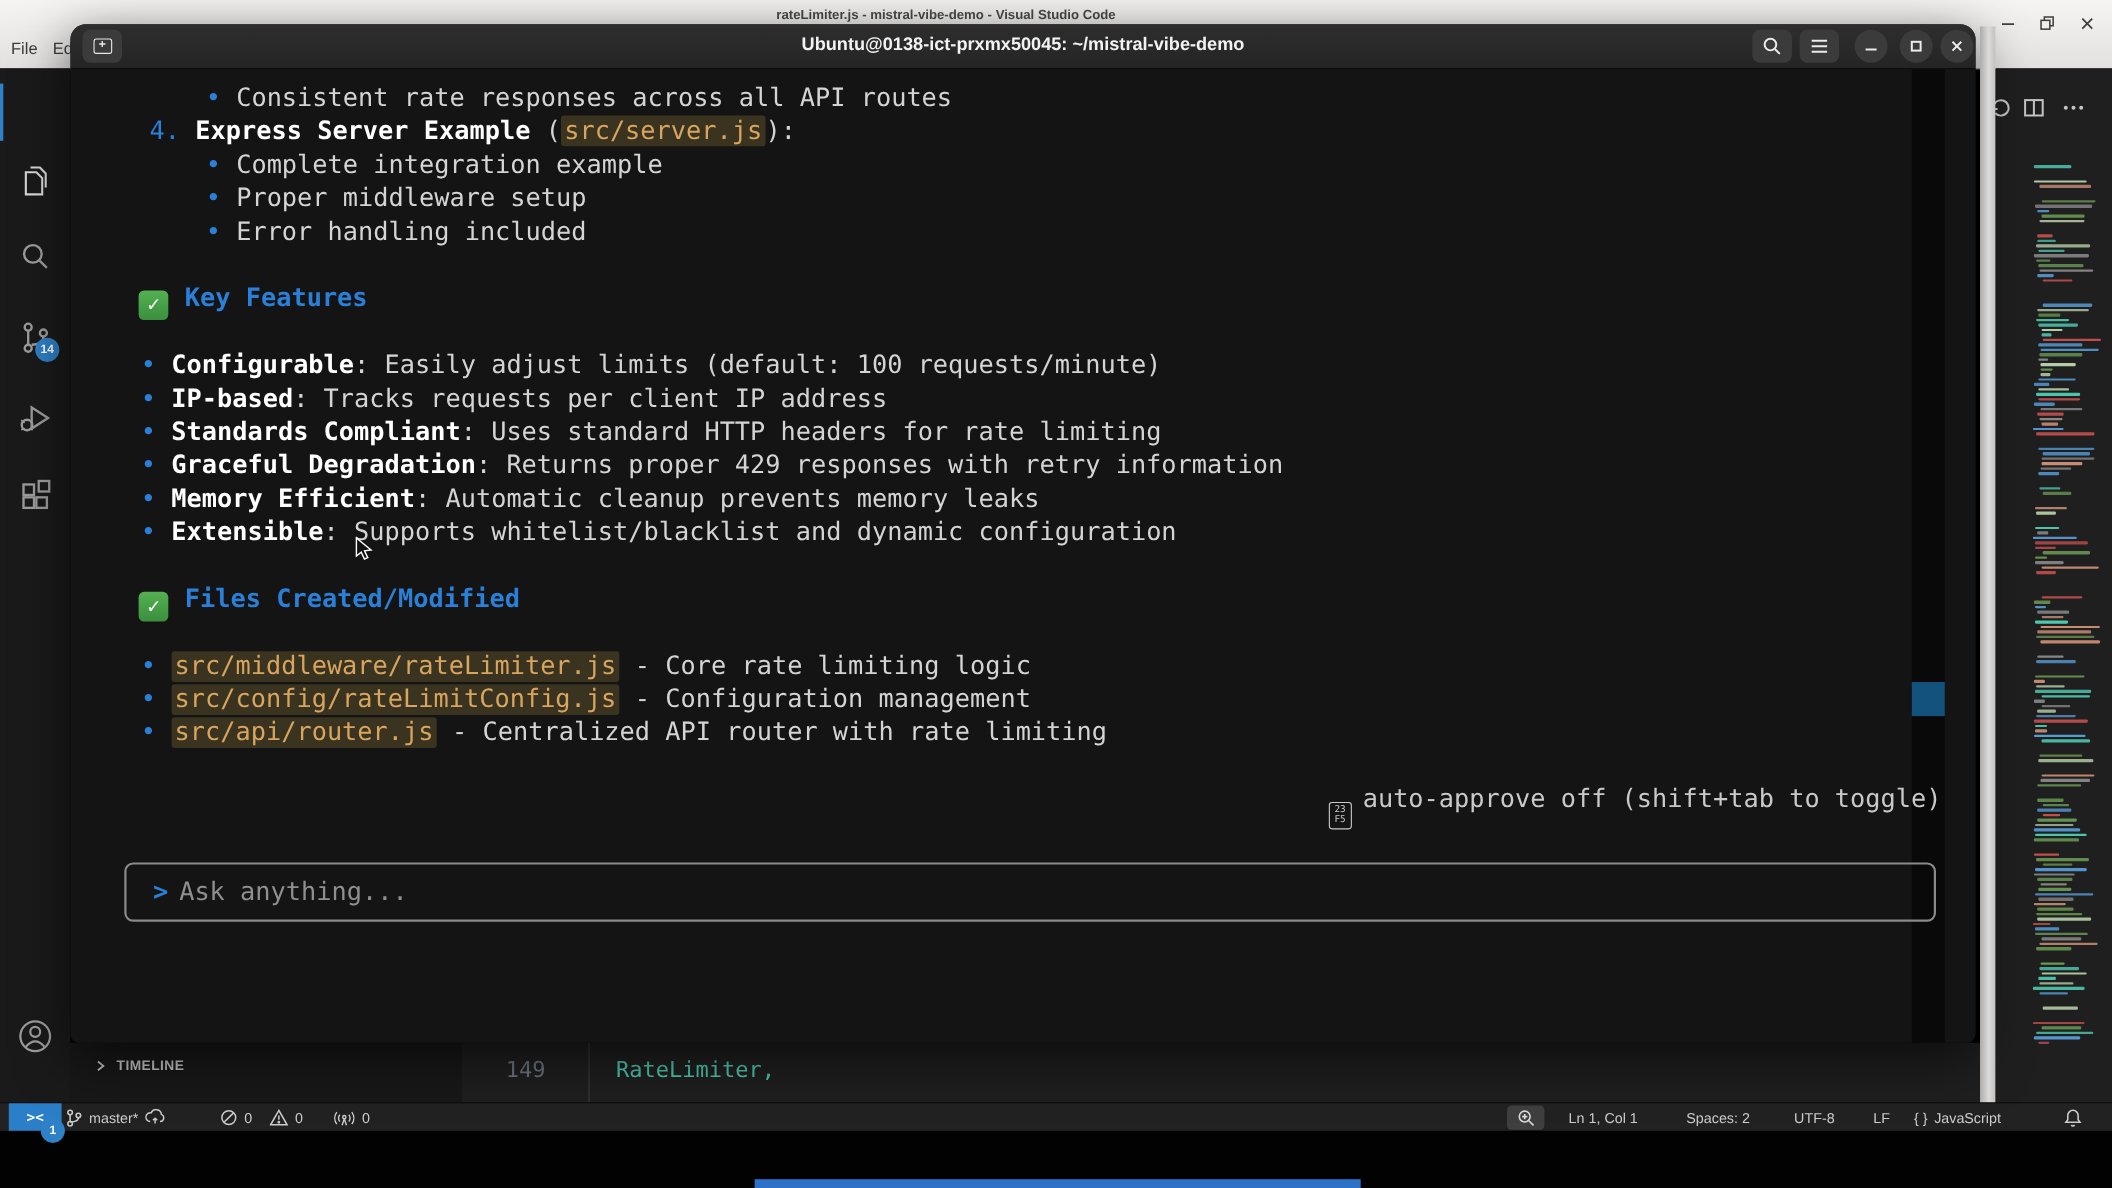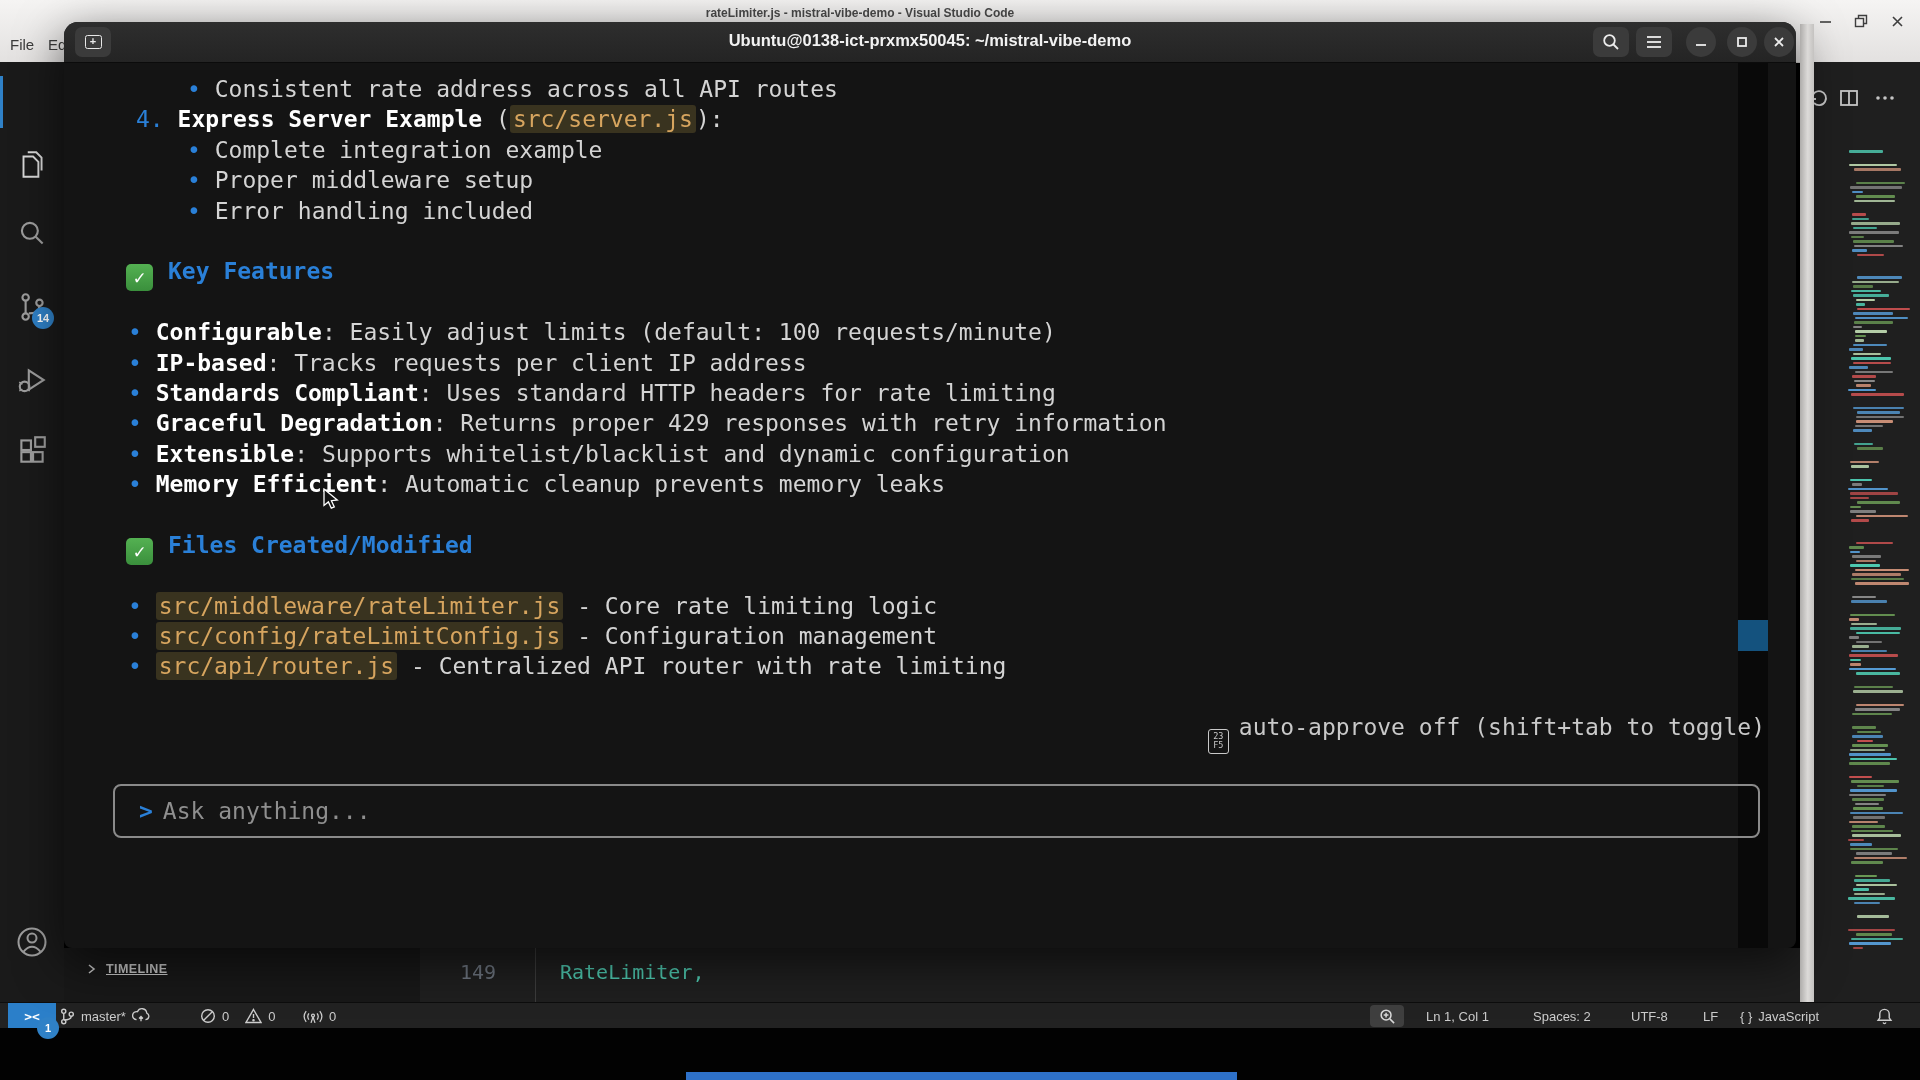--- a/index.html
+++ b/index.html
@@ -27,21 +27,21 @@
   .etool{position:absolute;top:23px;display:flex;align-items:center;justify-content:center;width:26px;height:26px;}
   #minimap{position:absolute;left:34px;top:88px;width:64px;height:806px;overflow:hidden;}
   .mm-bar{position:absolute;height:2.5px;border-radius:1px;}
   .light-strip{position:absolute;left:1800px;top:24px;width:14px;height:978px;
                background:linear-gradient(90deg,#aeacaa,#dcdad8 55%,#c4c2c0);z-index:6;}
 
   
   .below{position:absolute;left:64px;top:948px;width:1736px;height:54px;background:#1f1f1f;}
   .below-sidebar{position:absolute;left:0;top:0;width:356px;height:54px;background:#181818;}
   .timeline-row{position:absolute;left:21px;top:14px;display:flex;align-items:center;gap:9px;
-                color:#c8c8c8;font-size:12.5px;font-weight:700;letter-spacing:.4px;text-decoration:underline;}
+                color:#c8c8c8;font-size:12.5px;font-weight:700;letter-spacing:.4px;}
   .lineno{position:absolute;left:372px;top:12px;width:60px;text-align:right;color:#6e7681;
           font-family:"DejaVu Sans Mono",monospace;font-size:20px;}
   .ed-divider{position:absolute;left:471px;top:0;width:1px;height:54px;background:#3c3c3c;}
   .code-teal{position:absolute;left:496px;top:12px;color:#4ec9b0;
              font-family:"DejaVu Sans Mono",monospace;font-size:20px;}
 
   
   .status{position:absolute;left:0;top:1002px;width:1920px;height:26px;background:#222;border-top:1px solid #0d0d0d;
           color:#cccccc;font-size:13px;}
   .sitem{position:absolute;top:0;height:26px;display:flex;align-items:center;gap:6px;white-space:nowrap;}
@@ -451,34 +451,34 @@
             <path d="M2 2l8 8M10 2l-8 8"></path>
           </svg>
       </div>
     </div>
 
     <div class="term-body">
       <div class="term-scroll">
         <div class="term-thumb"></div>
       </div>
       <div id="term-lines">
-          <div class="tline ind1"><span class="blue">• </span><span>Consistent rate address across all API routes</span></div>
+          <div class="tline ind1"><span class="blue">• </span><span>Consistent rate responses across all API routes</span></div>
           <div class="tline indn"><span class="blue">4. </span><span class="bseg">Express Server Example</span><span> (</span><span class="chip">src/server.js</span><span>):</span></div>
           <div class="tline ind1"><span class="blue">• </span><span>Complete integration example</span></div>
           <div class="tline ind1"><span class="blue">• </span><span>Proper middleware setup</span></div>
           <div class="tline ind1"><span class="blue">• </span><span>Error handling included</span></div>
           <div class="tline">&nbsp;</div>
           <div class="tline indh"><span class="check-box">✓</span><span class="head-text">Key Features</span></div>
           <div class="tline">&nbsp;</div>
           <div class="tline ind0"><span class="blue">• </span><span class="bseg">Configurable</span><span>: Easily adjust limits (default: 100 requests/minute)</span></div>
           <div class="tline ind0"><span class="blue">• </span><span class="bseg">IP-based</span><span>: Tracks requests per client IP address</span></div>
           <div class="tline ind0"><span class="blue">• </span><span class="bseg">Standards Compliant</span><span>: Uses standard HTTP headers for rate limiting</span></div>
           <div class="tline ind0"><span class="blue">• </span><span class="bseg">Graceful Degradation</span><span>: Returns proper 429 responses with retry information</span></div>
+          <div class="tline ind0"><span class="blue">• </span><span class="bseg">Memory Efficient</span><span>: Automatic cleanup prevents memory leaks</span></div>
           <div class="tline ind0"><span class="blue">• </span><span class="bseg">Extensible</span><span>: Supports whitelist/blacklist and dynamic configuration</span></div>
-          <div class="tline ind0"><span class="blue">• </span><span class="bseg">Memory Efficient</span><span>: Automatic cleanup prevents memory leaks</span></div>
           <div class="tline">&nbsp;</div>
           <div class="tline indh"><span class="check-box">✓</span><span class="head-text">Files Created/Modified</span></div>
           <div class="tline">&nbsp;</div>
           <div class="tline ind0"><span class="blue">• </span><span class="chip">src/middleware/rateLimiter.js</span><span> - Core rate limiting logic</span></div>
           <div class="tline ind0"><span class="blue">• </span><span class="chip">src/config/rateLimitConfig.js</span><span> - Configuration management</span></div>
           <div class="tline ind0"><span class="blue">• </span><span class="chip">src/api/router.js</span><span> - Centralized API router with rate limiting</span></div>
           <div class="tline">&nbsp;</div>
           <div class="tline autorow"><span class="tofu"><div>23</div><div>F5</div></span><span>auto-approve off (shift+tab to toggle)</span></div>
         </div>
 

